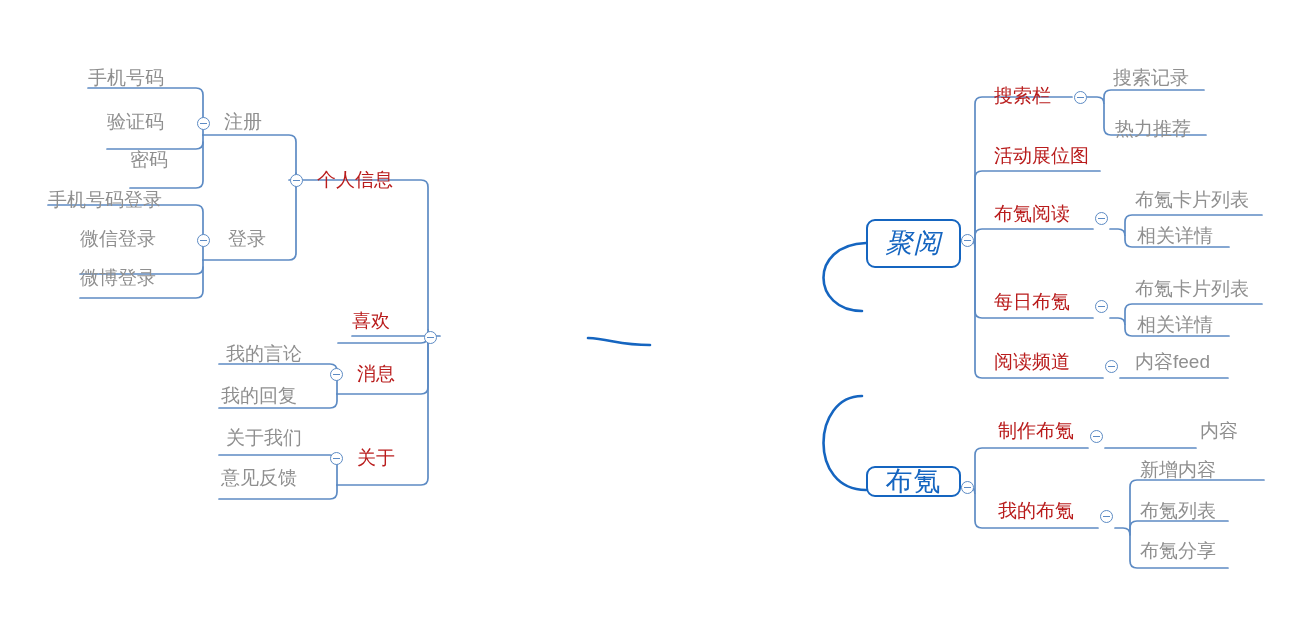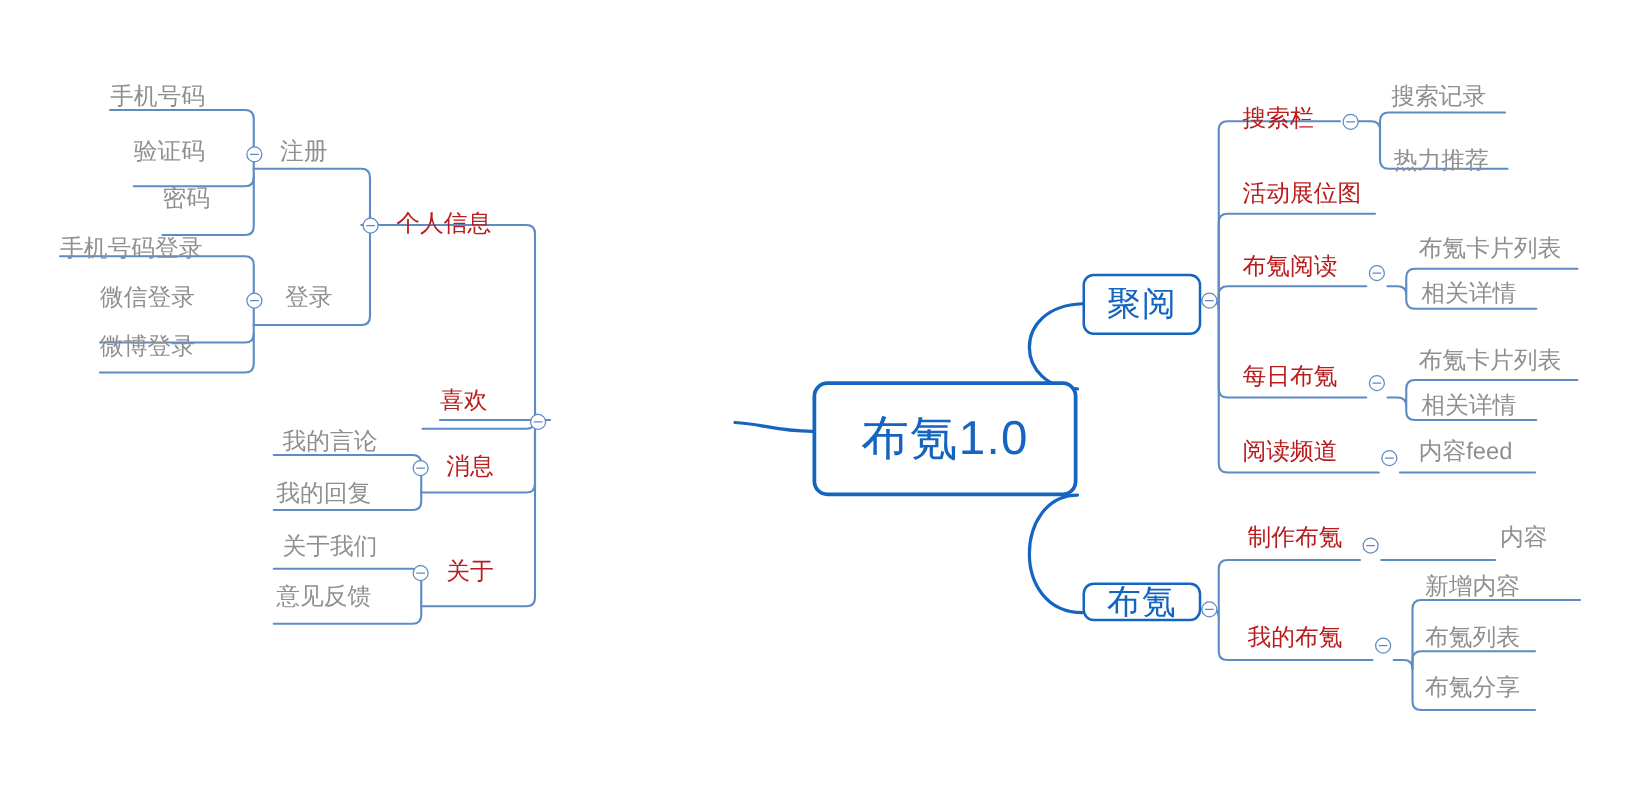--- a/index.html
+++ b/index.html
@@ -150,25 +150,22 @@
       <path d="M 428 336 L 352 336"></path>
 
       <path d="M 337 394 L 337 371 Q 337 364 330 364 L 219 364"></path>
       <path d="M 337 394 L 337 401 Q 337 408 330 408 L 219 408"></path>
 
       <path d="M 337 485 L 337 462 Q 337 455 330 455 L 219 455"></path>
       <path d="M 337 485 L 337 492 Q 337 499 330 499 L 219 499"></path>
     </g>
   </svg>
 
-  <div class="node box root" style="left:650px; top:305px; width:212px; height:92px;">
-    <span>布氪1.0</span>
-  </div>
-
-  <div class="node box branch" style="left:866px; top:219px; width:95px; height:49px;">
+
+  <div class="node box branch" style="left:866px; top:219px; width:95px; height:49px;font-style:italic;">
     <span>聚阅</span>
   </div>
   <div class="collapse" style="left:961px; top:234px;"></div>
 
   <div class="node txt lvl2" style="left:994px; top:86px;">
     <span>搜索栏</span>
   </div>
   <div class="collapse" style="left:1074px; top:91px;"></div>
 
   <div class="node txt lvl3" style="left:1113px; top:68px;">

